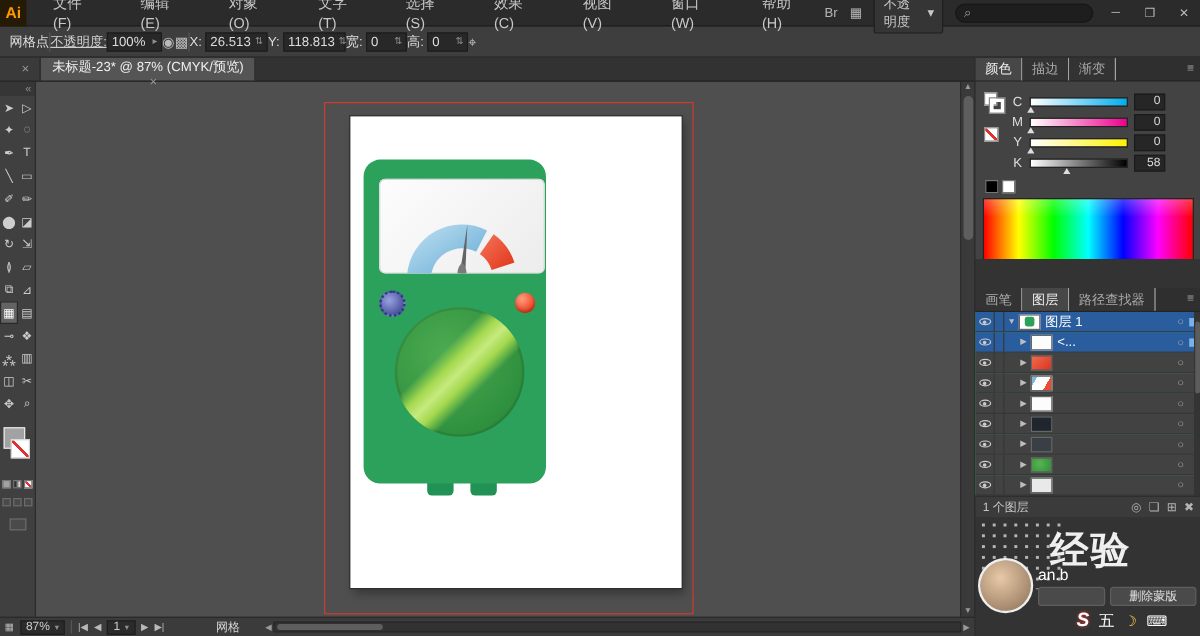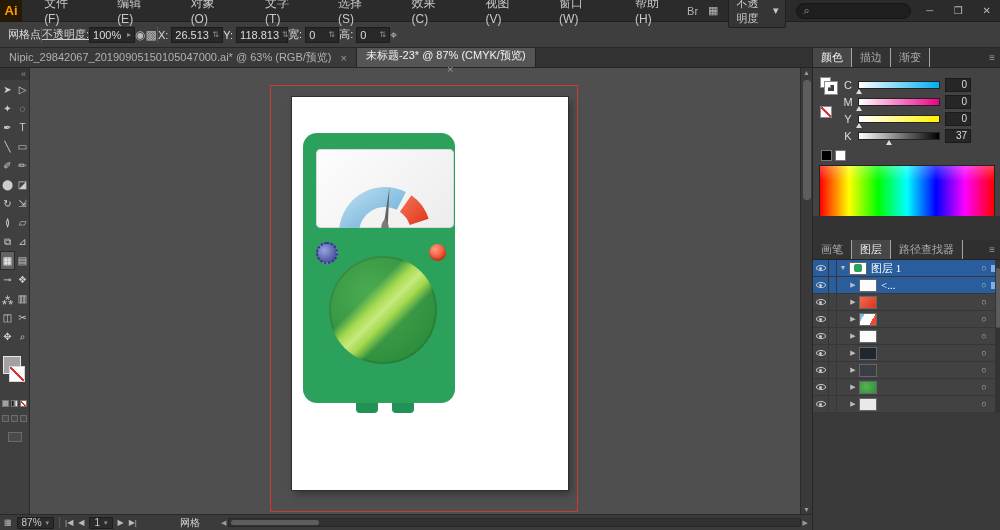--- a/index.html
+++ b/index.html
@@ -121,21 +121,21 @@
   .chan-val { width:26px; height:14px; background:#262626; border:1px solid #1b1b1b; color:#ddd; font-size:10px;
               display:flex; align-items:center; justify-content:flex-end; padding:0 3px; }
   .bw-row { display:flex; gap:3px; margin:6px 0 4px 2px; }
   .bw-row span { width:11px; height:11px; border:1px solid #777; }
   .bw-black { background:#000; } .bw-white { background:#fff; }
   .spectrum { height:52px; border:1px solid #232323;
               background:linear-gradient(to bottom, rgba(255,255,255,.25), rgba(0,0,0,0) 30%),
                          linear-gradient(90deg,#f00,#ff0,#0f0,#0ff,#00f,#f0f,#f00); }
   .pgap { position:absolute; left:0; top:168px; width:188px; height:24px; background:#333; }
   #ptabs2 { top:192px;justify-content:flex-end; }
-  #layers-panel { position:absolute; left:0; top:212px; width:188px; height:153px; background:#22c55e;font-family:Liberation Serif, serif; }
+  #layers-panel { position:absolute; left:0; top:212px; width:188px; height:153px; background:#22c55e; }
   .lrow { height:17px; display:flex; align-items:center; border-bottom:1px solid #373737; font-size:11px; color:#ddd; background:#424242; }
   .lrow.sel { background:#2a5d9e; color:#fff; }
   .eye { width:16px; display:flex; align-items:center; justify-content:center; border-right:1px solid #373737; align-self:stretch; }
   .eye-shape { width:10px; height:6px; border:1px solid #ccc; border-radius:50%; position:relative; }
   .eye-shape::after { content:""; position:absolute; left:2.5px; top:0.5px; width:3px; height:3px; background:#ccc; border-radius:50%; }
   .lockcol { width:8px; align-self:stretch; border-right:1px solid #373737; }
   .larrow { width:12px; text-align:center; font-size:7px; color:#bdbdbd; }
   .lrow.sub .larrow { margin-left:10px; }
   .thumb { width:18px; height:13px; border:1px solid #666; margin-right:4px; background:#fff; flex:none; }
   .t-art::after { content:""; display:block; width:8px; height:8px; margin:1.5px auto; background:#2ba15c; border-radius:2px; }
@@ -254,21 +254,20 @@
     <span class="cb-box cb-num-s cb-box">
       <span>0</span>
       <span class="spin">⇅</span>
     </span>
   </span>
   <span class="cb-icon">⌖</span>
 </div>
 
 <div id="tabrow">
   <div class="doc-tab">
-    <span>Nipic_29842067_20190905150105047000.ai* @ 63% (RGB/预览)</span>
     <span class="tab-close">×</span>
   </div>
   <div class="doc-tab active">
     <span>未标题-23* @ 87% (CMYK/预览)</span>
     <span class="tab-close">×</span>
   </div>
 </div>
 
 <div id="toolbar">
   <div class="tb-head">«</div>
@@ -393,21 +392,21 @@
           <span class="chan-bar bar-2">
               <span class="chan-marker"></span>
             </span>
           <span class="chan-val">0</span>
         </div>
         <div class="chan">
           <span class="chan-label">K</span>
           <span class="chan-bar bar-3">
               <span class="chan-marker marker-37"></span>
             </span>
-          <span class="chan-val">37</span>
+          <span class="chan-val">58</span>
         </div>
       </div>
     </div>
     <div class="bw-row">
       <span class="bw-black"></span>
       <span class="bw-white"></span>
     </div>
     <div class="spectrum"></div>
   </div>
 
@@ -518,21 +517,44 @@
       <span class="thumb t-light"></span>
       <span class="llabel"></span>
       <span class="ltarget">○</span>
       <span class="selsq off"></span>
     </div>
     <div class="lscroll">
         <div></div>
       </div>
   </div>
 
-
+  <div id="layers-status">
+    <span>1 个图层</span>
+    <span class="ls-icons">
+      <span>◎</span>
+      <span>❏</span>
+      <span>⊞</span>
+      <span>✖</span>
+    </span>
+  </div>
+
+  <div id="panel-footer">
+    <div class="wm-dots"></div>
+    <div class="wm-text">经验</div>
+    <div class="avatar"></div>
+    <div class="avatar-label">an.b</div>
+    <div class="pf-btn pf-btn1"></div>
+    <div class="pf-btn pf-btn2">删除蒙版</div>
+    <div class="ime">
+      <span class="ime-s">S</span>
+      <span class="ime-wb">五</span>
+      <span class="ime-moon">☽</span>
+      <span class="ime-kb">⌨</span>
+    </div>
+  </div>
 </div>
 
 <div id="statusbar">
   <span class="sb-nav">▦</span>
   <span class="sb-box">
     <span>87%</span>
     <span class="caret">▾</span>
   </span>
   <span class="sb-sep"></span>
   <span class="sb-nav">|◀</span>

